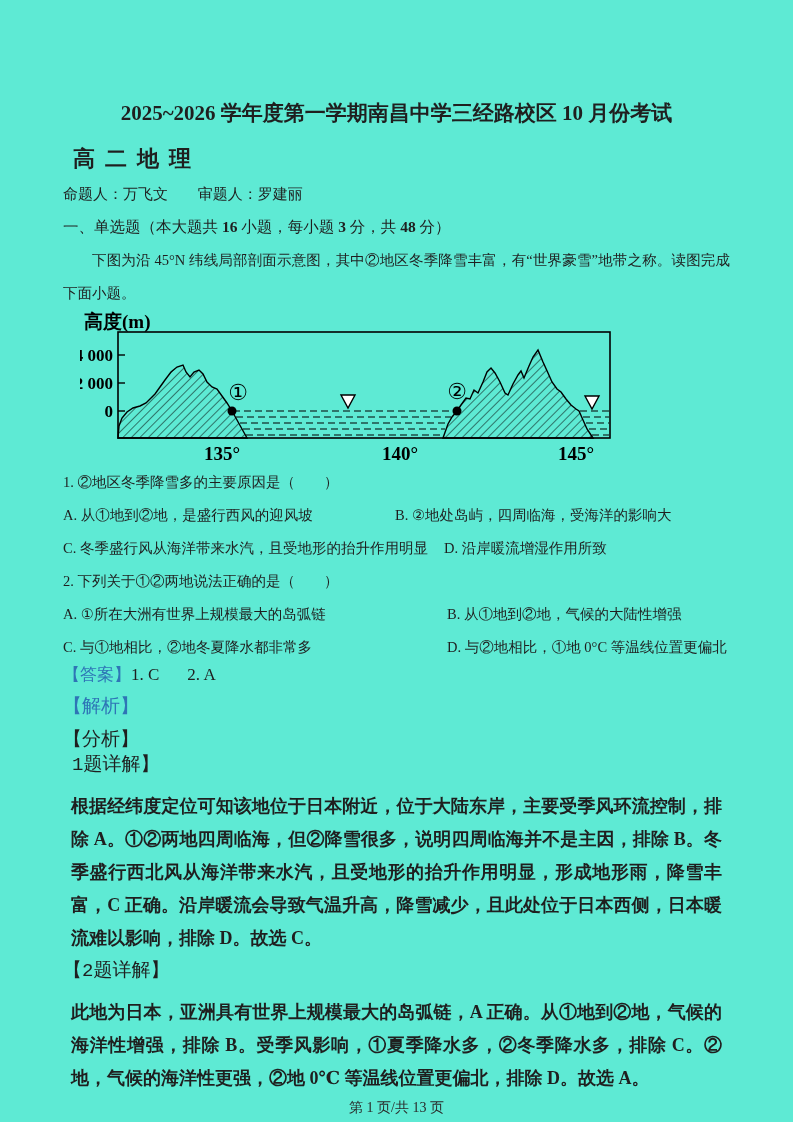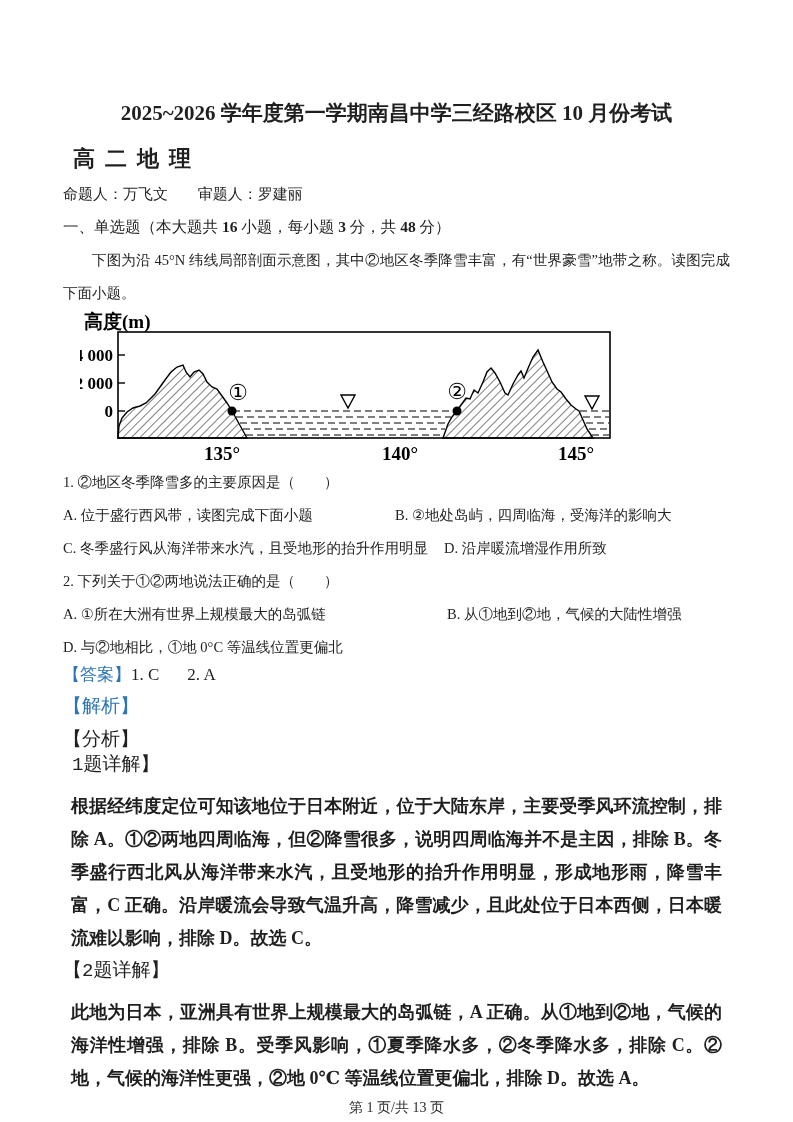--- a/index.html
+++ b/index.html
@@ -1,20 +1,20 @@
 <!DOCTYPE html>
 <html><head>
 <meta charset="utf-8">
 <style>
   html,body{margin:0;padding:0;background:#e8e8e8;}
   .page{
     position:relative;
     width:793px;height:1122px;
     margin:0 auto;
-    background:#ffffff;
+    background:#5eead4;
     color:#1f1f1f;
     font-family:"Liberation Serif","DejaVu Serif",serif;
     overflow:hidden;
   }
   .doc{padding:100px 63px 0 63px;}
   .title{
     margin:0;text-align:center;
     font-size:21px;font-weight:bold;line-height:26px;
   }
   .subtitle{
@@ -110,36 +110,37 @@
           <path d="M 505 86 L 519 86 L 512 99 Z" fill="#fff" stroke="#000" stroke-width="1.4"></path>
           <circle cx="152" cy="101" r="4.5" fill="#000"></circle>
           <circle cx="377" cy="101" r="4.5" fill="#000"></circle>
           <text x="158" y="90" text-anchor="middle" font-size="22">①</text>
           <text x="377" y="89" text-anchor="middle" font-size="22">②</text>
         </svg></div>
 
     <div class="qblock">
       <div class="stem first">1. ②地区冬季降雪多的主要原因是（　　）</div>
       <div class="opt-row">
-        <span class="opt colq1">A. 位于盛行西风带，读图完成下面小题</span>
+        <span class="opt colq1">A. 从①地到②地，是盛行西风的迎风坡</span>
         <span class="opt">B. ②地处岛屿，四周临海，受海洋的影响大</span>
       </div>
       <div class="opt-row">
         <span class="opt gap16">C. 冬季盛行风从海洋带来水汽，且受地形的抬升作用明显</span>
         <span class="opt">D. 沿岸暖流增湿作用所致</span>
       </div>
     </div>
 
     <div class="qblock">
       <div class="stem">2. 下列关于①②两地说法正确的是（　　）</div>
       <div class="opt-row">
         <span class="opt colq2">A. ①所在大洲有世界上规模最大的岛弧链</span>
         <span class="opt">B. 从①地到②地，气候的大陆性增强</span>
       </div>
       <div class="opt-row">
+        <span class="opt colq2">C. 与①地相比，②地冬夏降水都非常多</span>
         <span class="opt">D. 与②地相比，①地 0°C 等温线位置更偏北</span>
       </div>
     </div>
 
     <div class="answer-line">
       <span class="blue">【答案】</span><span>1. C</span><span class="ans2">2. A</span>
     </div>
 
     <div class="line blue">【解析】</div>
     <div class="line">【分析】</div>

